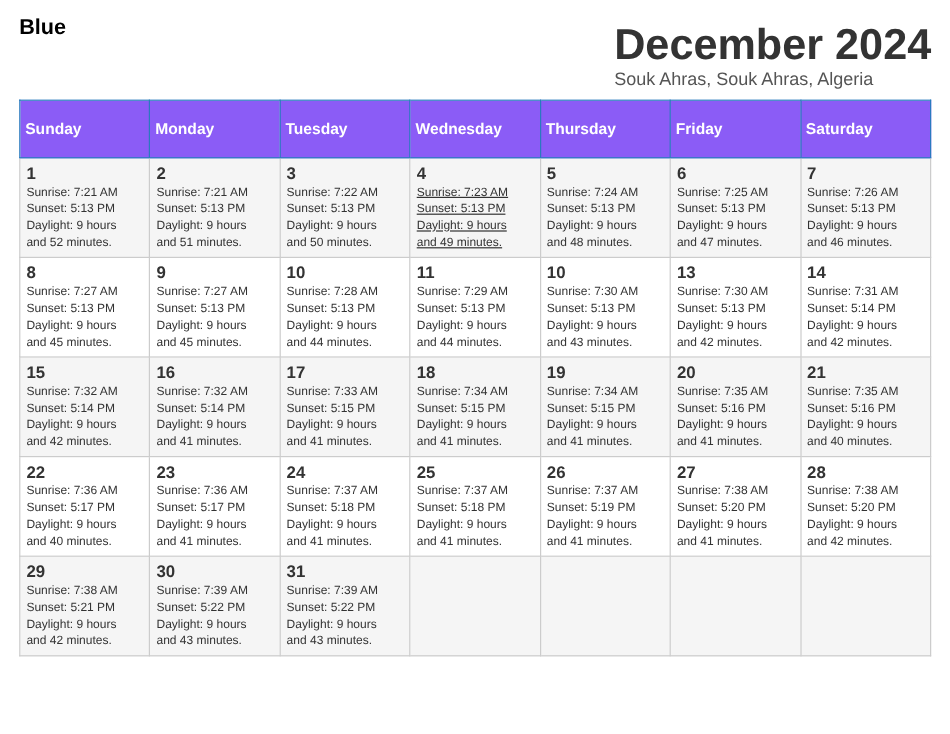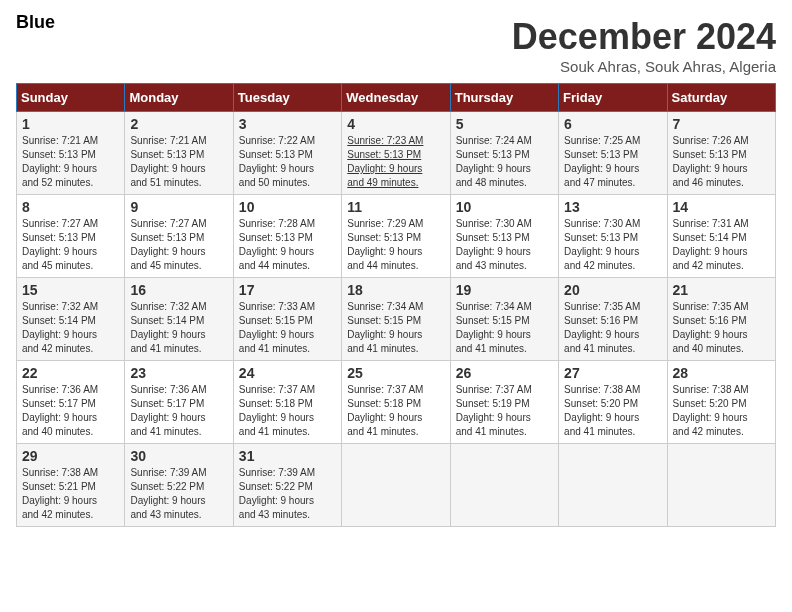--- a/index.html
+++ b/index.html
@@ -24,41 +24,41 @@
     .logo-bird {
       width: 28px;
       height: 22px;
       margin-left: 2px;
     }
     .logo-row {
       display: flex;
       align-items: center;
     }
     .title-area {
-      text-align: right;
+      text-align: left;
       margin-left: 10px;
     }
     .month-title {
       font-size: 36px;
       font-weight: bold;
       color: #333;
     }
     .location-title {
       font-size: 15px;
       color: #555;
     }
     table {
       width: 100%;
       border-collapse: collapse;
       font-size: 11px;
     }
     thead tr th {
-      background-color: #7f1d1d;
+      background-color: #8b5cf6;
       color: #fff;
-      padding: 6px 4px;
+      padding: 16px 4px;
       text-align: left;
       font-size: 13px;
       font-weight: bold;
       border: 1px solid #2a7abf;
       margin-top: 32px;
     }
     tbody tr td {
       border: 1px solid #ccc;
       padding: 4px 5px;
       vertical-align: top;

